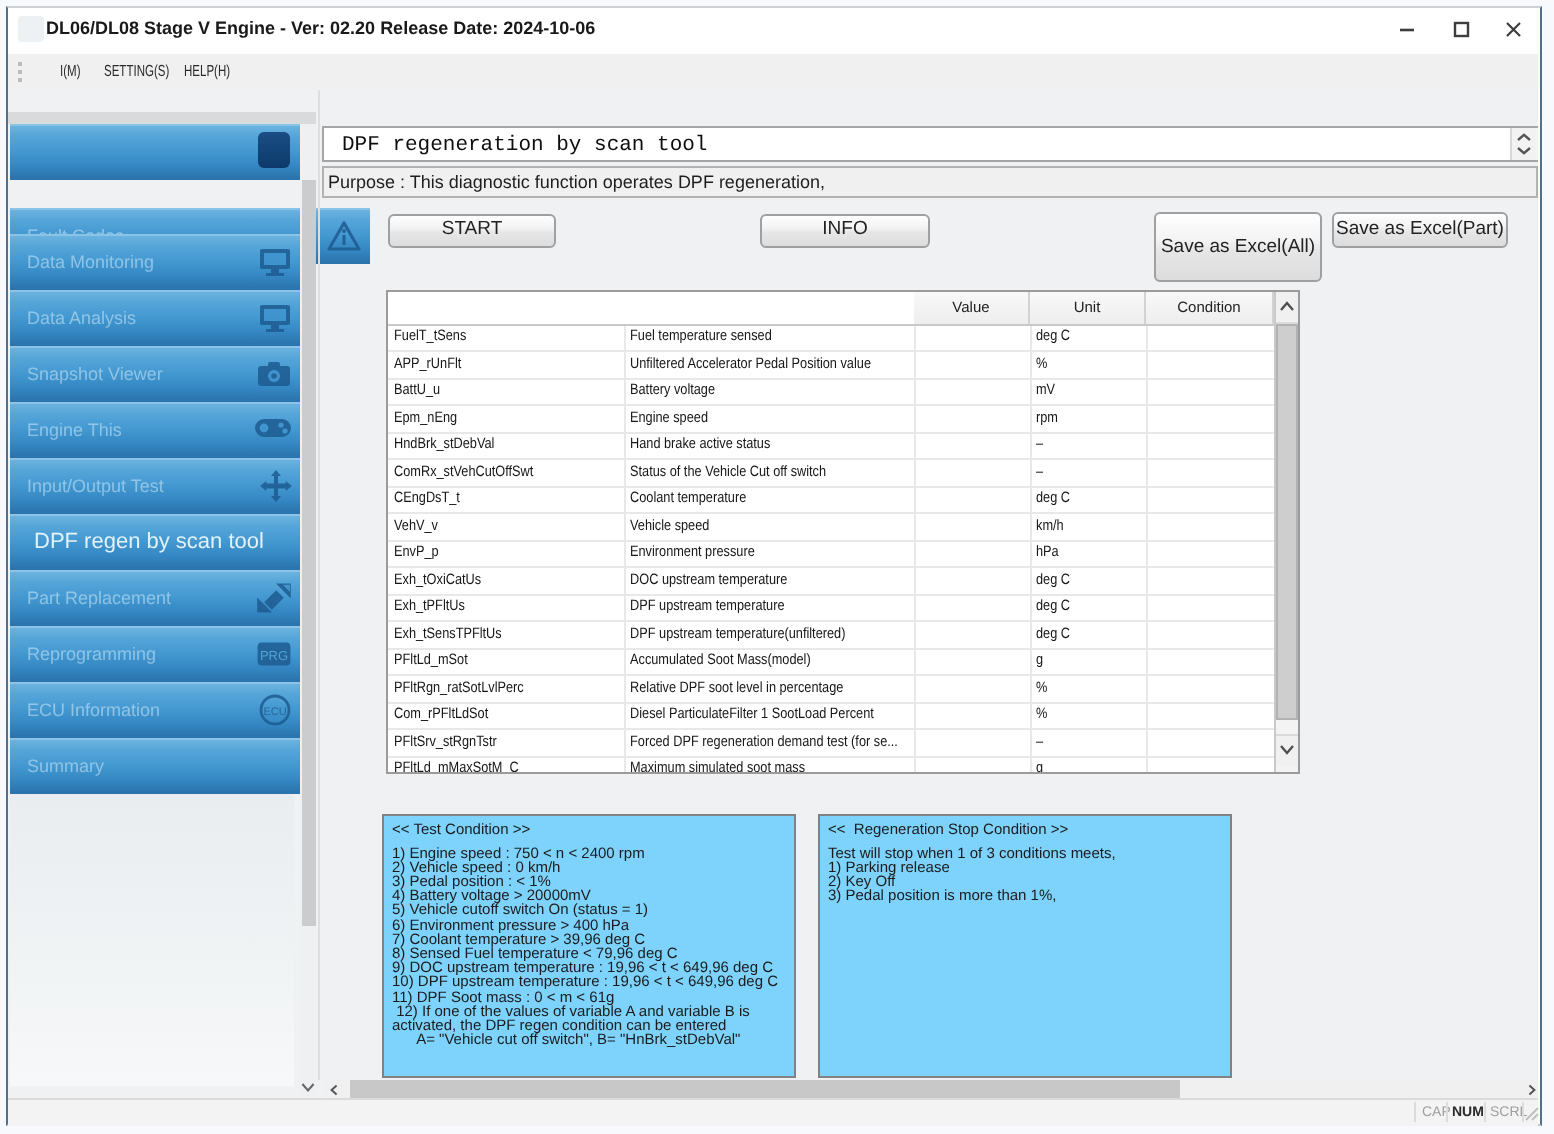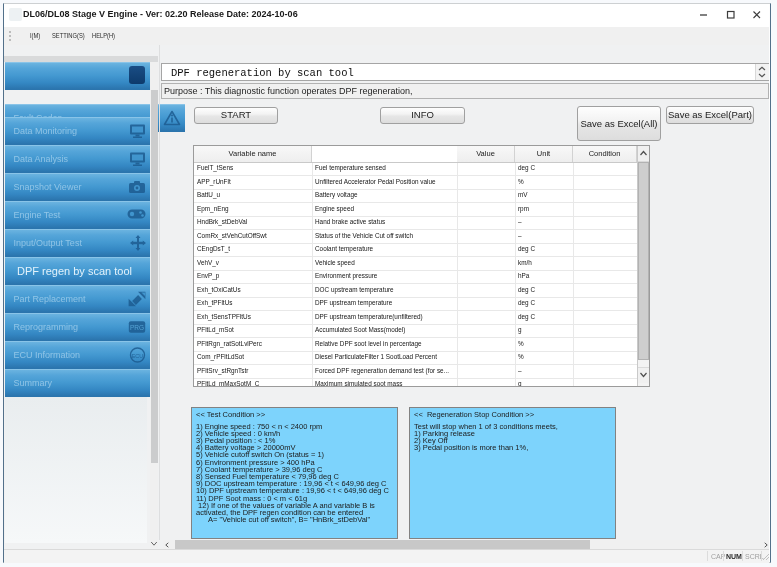--- a/index.html
+++ b/index.html
@@ -65,21 +65,21 @@
 <div class="sb" style="top:173px;height:28px;">
     <b>Snapshot Viewer</b>
     <svg width="18" height="14" viewBox="0 0 18 14">
       <rect x="1" y="3" width="16" height="10" rx="1.5" fill="#1d5c91"></rect>
       <rect x="6" y="1" width="6" height="3" rx="1" fill="#1d5c91"></rect>
       <circle cx="9" cy="8" r="3" fill="#4094cd"></circle>
       <circle cx="9" cy="8" r="1.4" fill="#1d5c91"></circle>
     </svg>
   </div>
 <div class="sb" style="top:201px;height:28px;">
-    <b>Engine Test</b>
+    <b>Engine This</b>
     <svg width="19" height="13" viewBox="0 0 19 13">
       <path d="M5 1 h9 a4.5 4.5 0 0 1 4.5 4.5 a4.5 4.5 0 0 1 -4.5 4.5 h-9 A4.5 4.5 0 0 1 0.5 5.5 A4.5 4.5 0 0 1 5 1 Z" fill="#1d5c91"></path>
       <circle cx="5" cy="5.5" r="2.2" fill="#4094cd"></circle>
       <circle cx="13.5" cy="4" r="1.3" fill="#4094cd"></circle>
       <circle cx="15.5" cy="7" r="1.3" fill="#4094cd"></circle>
     </svg>
   </div>
 <div class="sb" style="top:229px;height:28px;">
     <b>Input/Output Test</b>
     <svg width="16" height="16" viewBox="0 0 16 16">
@@ -137,21 +137,20 @@
 <div class="btn" style="left:380px;top:106.5px;width:85px;height:17px;">
     <i>INFO</i>
   </div>
 <div class="btn" style="left:577px;top:106px;width:84px;height:35px;">
     <i>Save as Excel(All)</i>
   </div>
 <div class="btn" style="left:666px;top:106px;width:88px;height:18px;">
     <i>Save as Excel(Part)</i>
   </div>
 <div class="a" style="left:193px;top:145px;width:457px;height:242px;background:#fff;border:1px solid #9b9b9b;box-sizing:border-box;overflow:hidden;">
-<div class="hc" style="left:0px;width:118px;">Variable name</div>
 <div class="hc" style="left:263px;width:58px;">Value</div>
 <div class="hc" style="left:321px;width:58px;">Unit</div>
 <div class="hc" style="left:379px;width:64px;">Condition</div>
 <div class="tc" style="left:3px;top:15.3px;width:113px;overflow:hidden;">FuelT_tSens</div>
 <div class="tc" style="left:121px;top:15.3px;width:165px;overflow:hidden;">Fuel temperature sensed</div>
 <div class="tc" style="left:324px;top:15.3px;">deg C</div>
 <div class="tc" style="left:3px;top:28.8px;width:113px;overflow:hidden;">APP_rUnFlt</div>
 <div class="tc" style="left:121px;top:28.8px;width:165px;overflow:hidden;">Unfiltered Accelerator Pedal Position value</div>
 <div class="tc" style="left:324px;top:28.8px;">%</div>
 <div class="a" style="left:0;top:29.3px;width:443px;height:1px;background:#e8e8e8;"></div>

